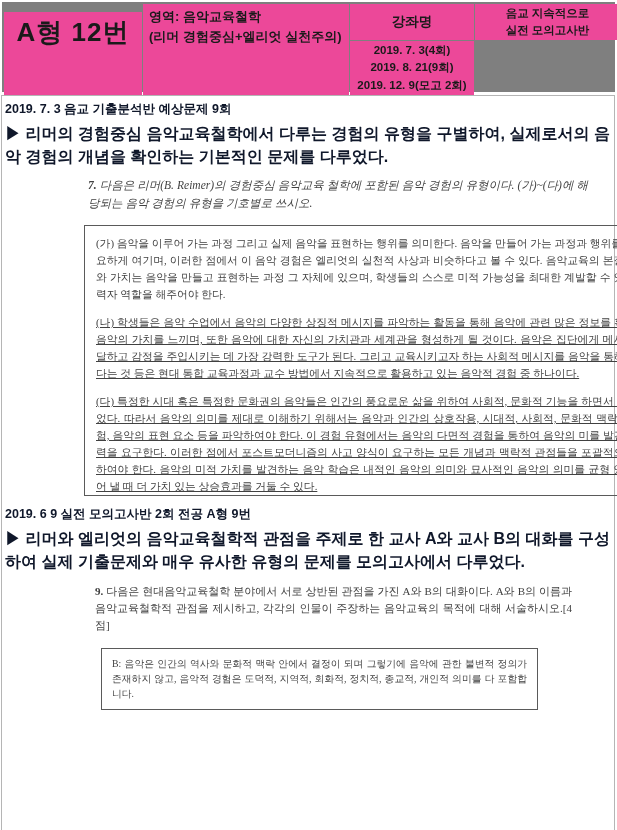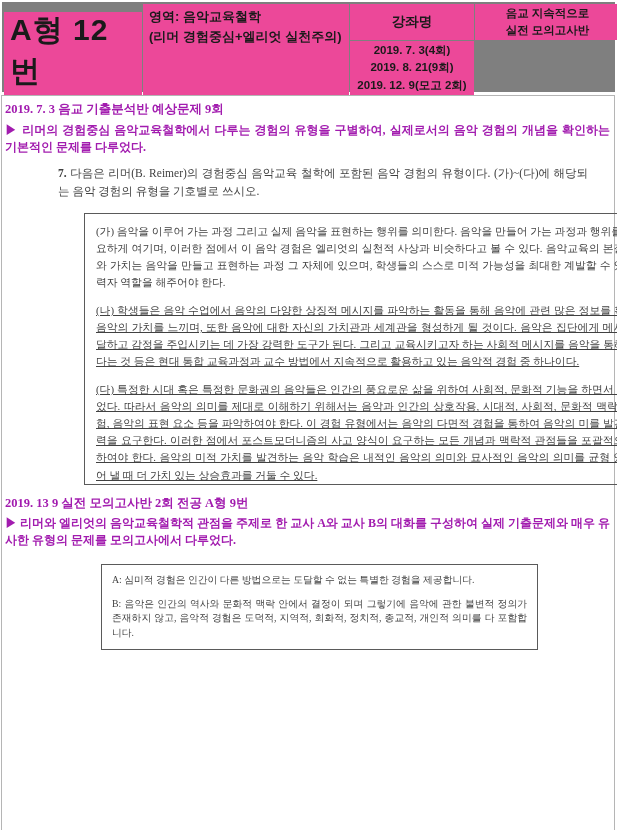--- a/index.html
+++ b/index.html
@@ -18,22 +18,22 @@
     background: #7f7f7f;
     grid-gap: 1px;
   }
   .header-table .cell {
     background: #ec4899;
     padding: 3px 6px;
     font-weight: bold;
   }
   .cell-exam {
     grid-row: 1 / span 2;
-    display: flex; align-items: flex-end; justify-content: center;
-    font-size: 30px;
+    display: flex; align-items: flex-start; justify-content: center;
+    font-size: 26px;
     letter-spacing: 1px;
     margin-top: 8px;
   }
   .cell-area {
     grid-row: 1 / span 2;
     font-size: 13px;
     line-height: 1.55;
     padding-top: 5px;
   }
   .cell-label {
@@ -52,46 +52,46 @@
   
   .content-frame {
     margin: 3px 2px 0 1px;
     border: 1px solid #b5b5b5;
     border-bottom: none;
     min-height: 740px;
     padding: 3px 4px 0 3px;
   }
 
   
-  .red { color: #a21caf; font-weight: bold; font-family: Liberation Serif, serif; }
+  .red { color: #0f172a; font-weight: bold; }
   .red-heading {
     font-size: 12.5px;
     line-height: 1.4;
     margin-top: 2px;
   }
   .red-summary {
-    font-size: 12px;
+    font-size: 16px;
     line-height: 1.45;
     text-align: justify;
     margin-top: 3px;
     margin-bottom: 4px;
   }
 
   
   .scan {
     font-family: "Liberation Serif", "DejaVu Serif", serif;
     color: #414141;
   }
   .question {
     font-size: 11.5px;
     line-height: 1.55;
     text-align: justify;
   }
   .question .qnum { font-weight: bold; }
-  .question-7 { margin: 9px 22px 0 53px; }
+  .question-7 { margin: 9px 22px 0 83px; font-style: italic; }
   .question-9 { margin: 10px 38px 0 90px; font-size: 11px; }
 
   .passage-box {
     margin: 12px 0 6px 79px;
     width: 588px;
     border: 1px solid #5a5a5a;
     padding: 9px 11px 0 11px;
     font-size: 10.8px;
     line-height: 1.58;
     text-align: justify;
@@ -148,24 +148,27 @@
     </div>
 
     <div class="scan passage-box">
       <p>(가) 음악을 이루어 가는 과정 그리고 실제 음악을 표현하는 행위를 의미한다. 음악을 만들어 가는 과정과 행위를 매우 중요하게 여기며, 이러한 점에서 이 음악 경험은 엘리엇의 실천적 사상과 비슷하다고 볼 수 있다. 음악교육의 본질적 의미와 가치는 음악을 만들고 표현하는 과정 그 자체에 있으며, 학생들의 스스로 미적 가능성을 최대한 계발할 수 있도록 조력자 역할을 해주어야 한다.</p>
       <p>(나) 학생들은 음악 수업에서 음악의 다양한 상징적 메시지를 파악하는 활동을 통해 음악에 관련 많은 정보를 획득하고, 음악의 가치를 느끼며, 또한 음악에 대한 자신의 가치관과 세계관을 형성하게 될 것이다. 음악은 집단에게 메시지를 전달하고 감정을 주입시키는 데 가장 강력한 도구가 된다. 그리고 교육시키고자 하는 사회적 메시지를 음악을 통해 전달한다는 것 등은 현대 통합 교육과정과 교수 방법에서 지속적으로 활용하고 있는 음악적 경험 중 하나이다.</p>
       <p>(다) 특정한 시대 혹은 특정한 문화권의 음악들은 인간의 풍요로운 삶을 위하여 사회적, 문화적 기능을 하면서 가치화되었다. 따라서 음악의 의미를 제대로 이해하기 위해서는 음악과 인간의 상호작용, 시대적, 사회적, 문화적 맥락, 삶의 체험, 음악의 표현 요소 등을 파악하여야 한다. 이 경험 유형에서는 음악의 다면적 경험을 통하여 음악의 미를 발견하는 능력을 요구한다. 이러한 점에서 포스트모더니즘의 사고 양식이 요구하는 모든 개념과 맥락적 관점들을 포괄적으로 수용하여야 한다. 음악의 미적 가치를 발견하는 음악 학습은 내적인 음악의 의미와 묘사적인 음악의 의미를 균형 있게 이끌어 낼 때 더 가치 있는 상승효과를 거둘 수 있다.</p>
     </div>
   </div>
 
   <div class="section-2">
-    <div class="red red-heading">2019. 13 9 실전 모의고사반 2회 전공 A형 9번</div>
+    <div class="red red-heading">2019. 6 9 실전 모의고사반 2회 전공 A형 9번</div>
     <div class="red red-summary">▶ 리머와 엘리엇의 음악교육철학적 관점을 주제로 한 교사 A와 교사 B의 대화를 구성하여 실제 기출문제와 매우 유사한 유형의 문제를 모의고사에서 다루었다.</div>
 
+    <div class="scan question question-9">
+      <span class="qnum">9.</span>
+      <span>다음은 현대음악교육철학 분야에서 서로 상반된 관점을 가진 A와 B의 대화이다. A와 B의 이름과 음악교육철학적 관점을 제시하고, 각각의 인물이 주장하는 음악교육의 목적에 대해 서술하시오.[4점]</span>
+    </div>
 
     <div class="scan dialogue-box">
-      <p>A: 심미적 경험은 인간이 다른 방법으로는 도달할 수 없는 특별한 경험을 제공합니다.</p>
       <p>B: 음악은 인간의 역사와 문화적 맥락 안에서 결정이 되며 그렇기에 음악에 관한 불변적 정의가 존재하지 않고, 음악적 경험은 도덕적, 지역적, 회화적, 정치적, 종교적, 개인적 의미를 다 포함합니다.</p>
 
     </div>
   </div>
 
 </div>
 
 </body></html>

